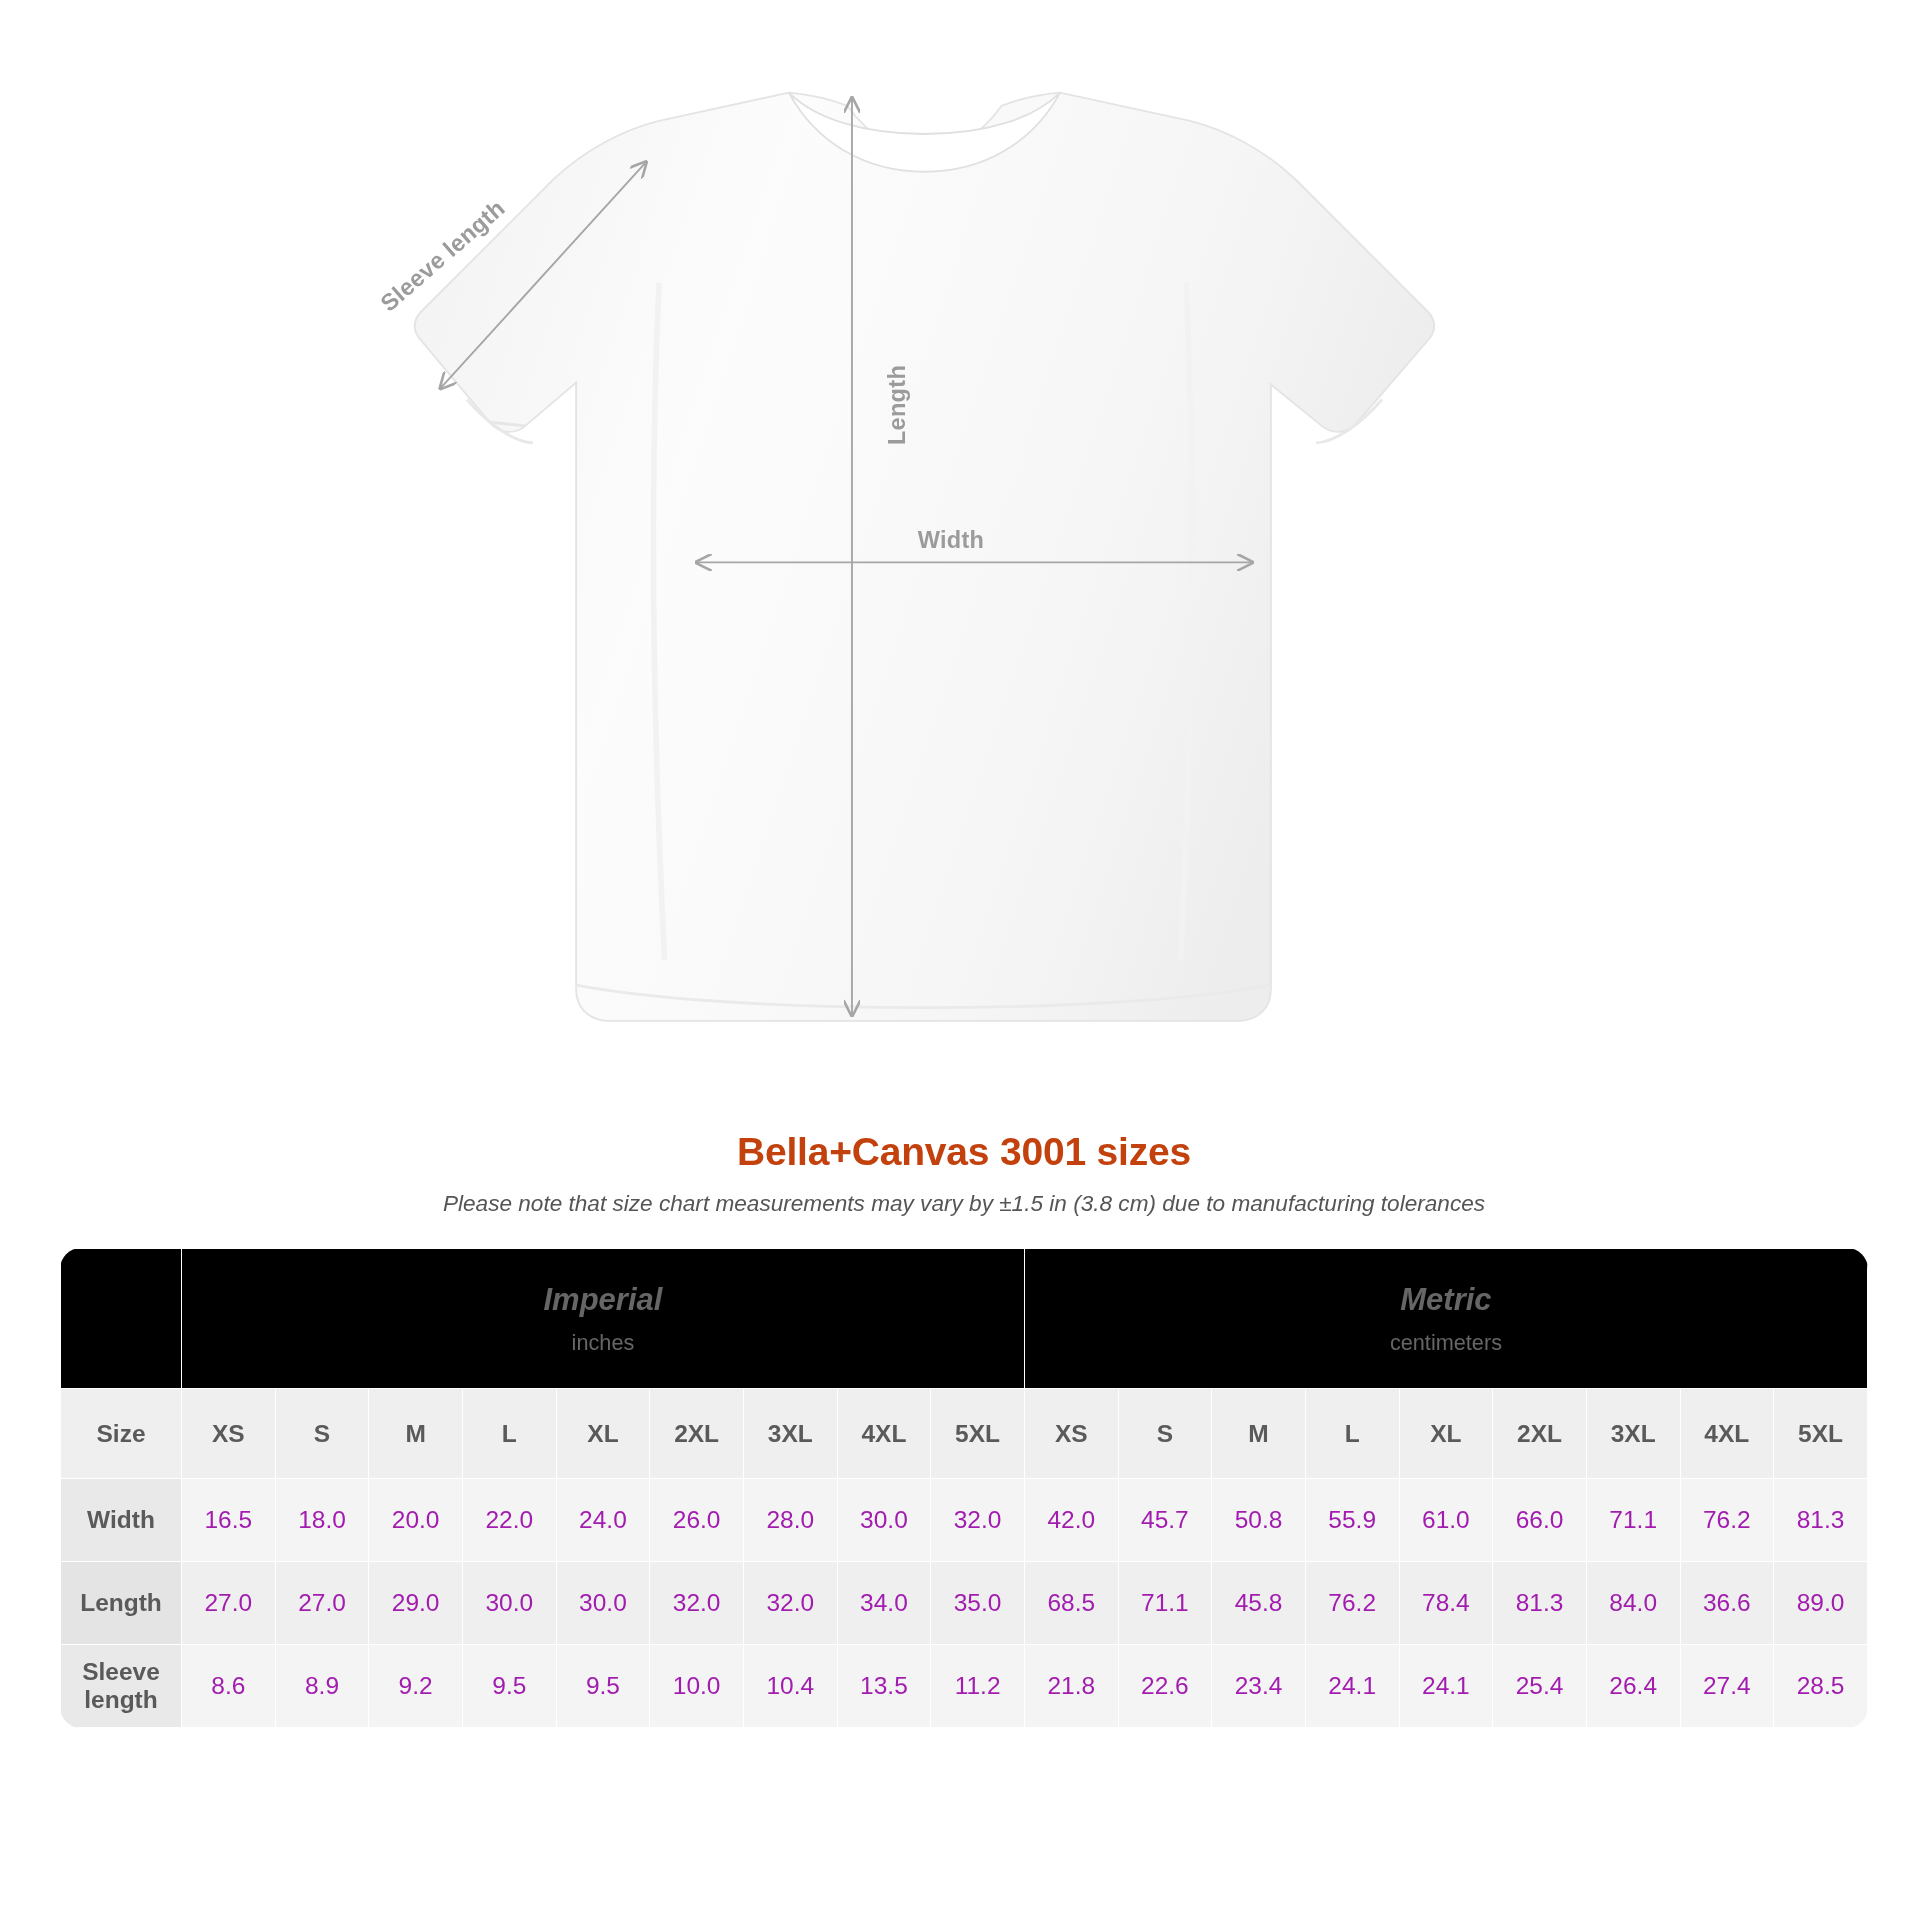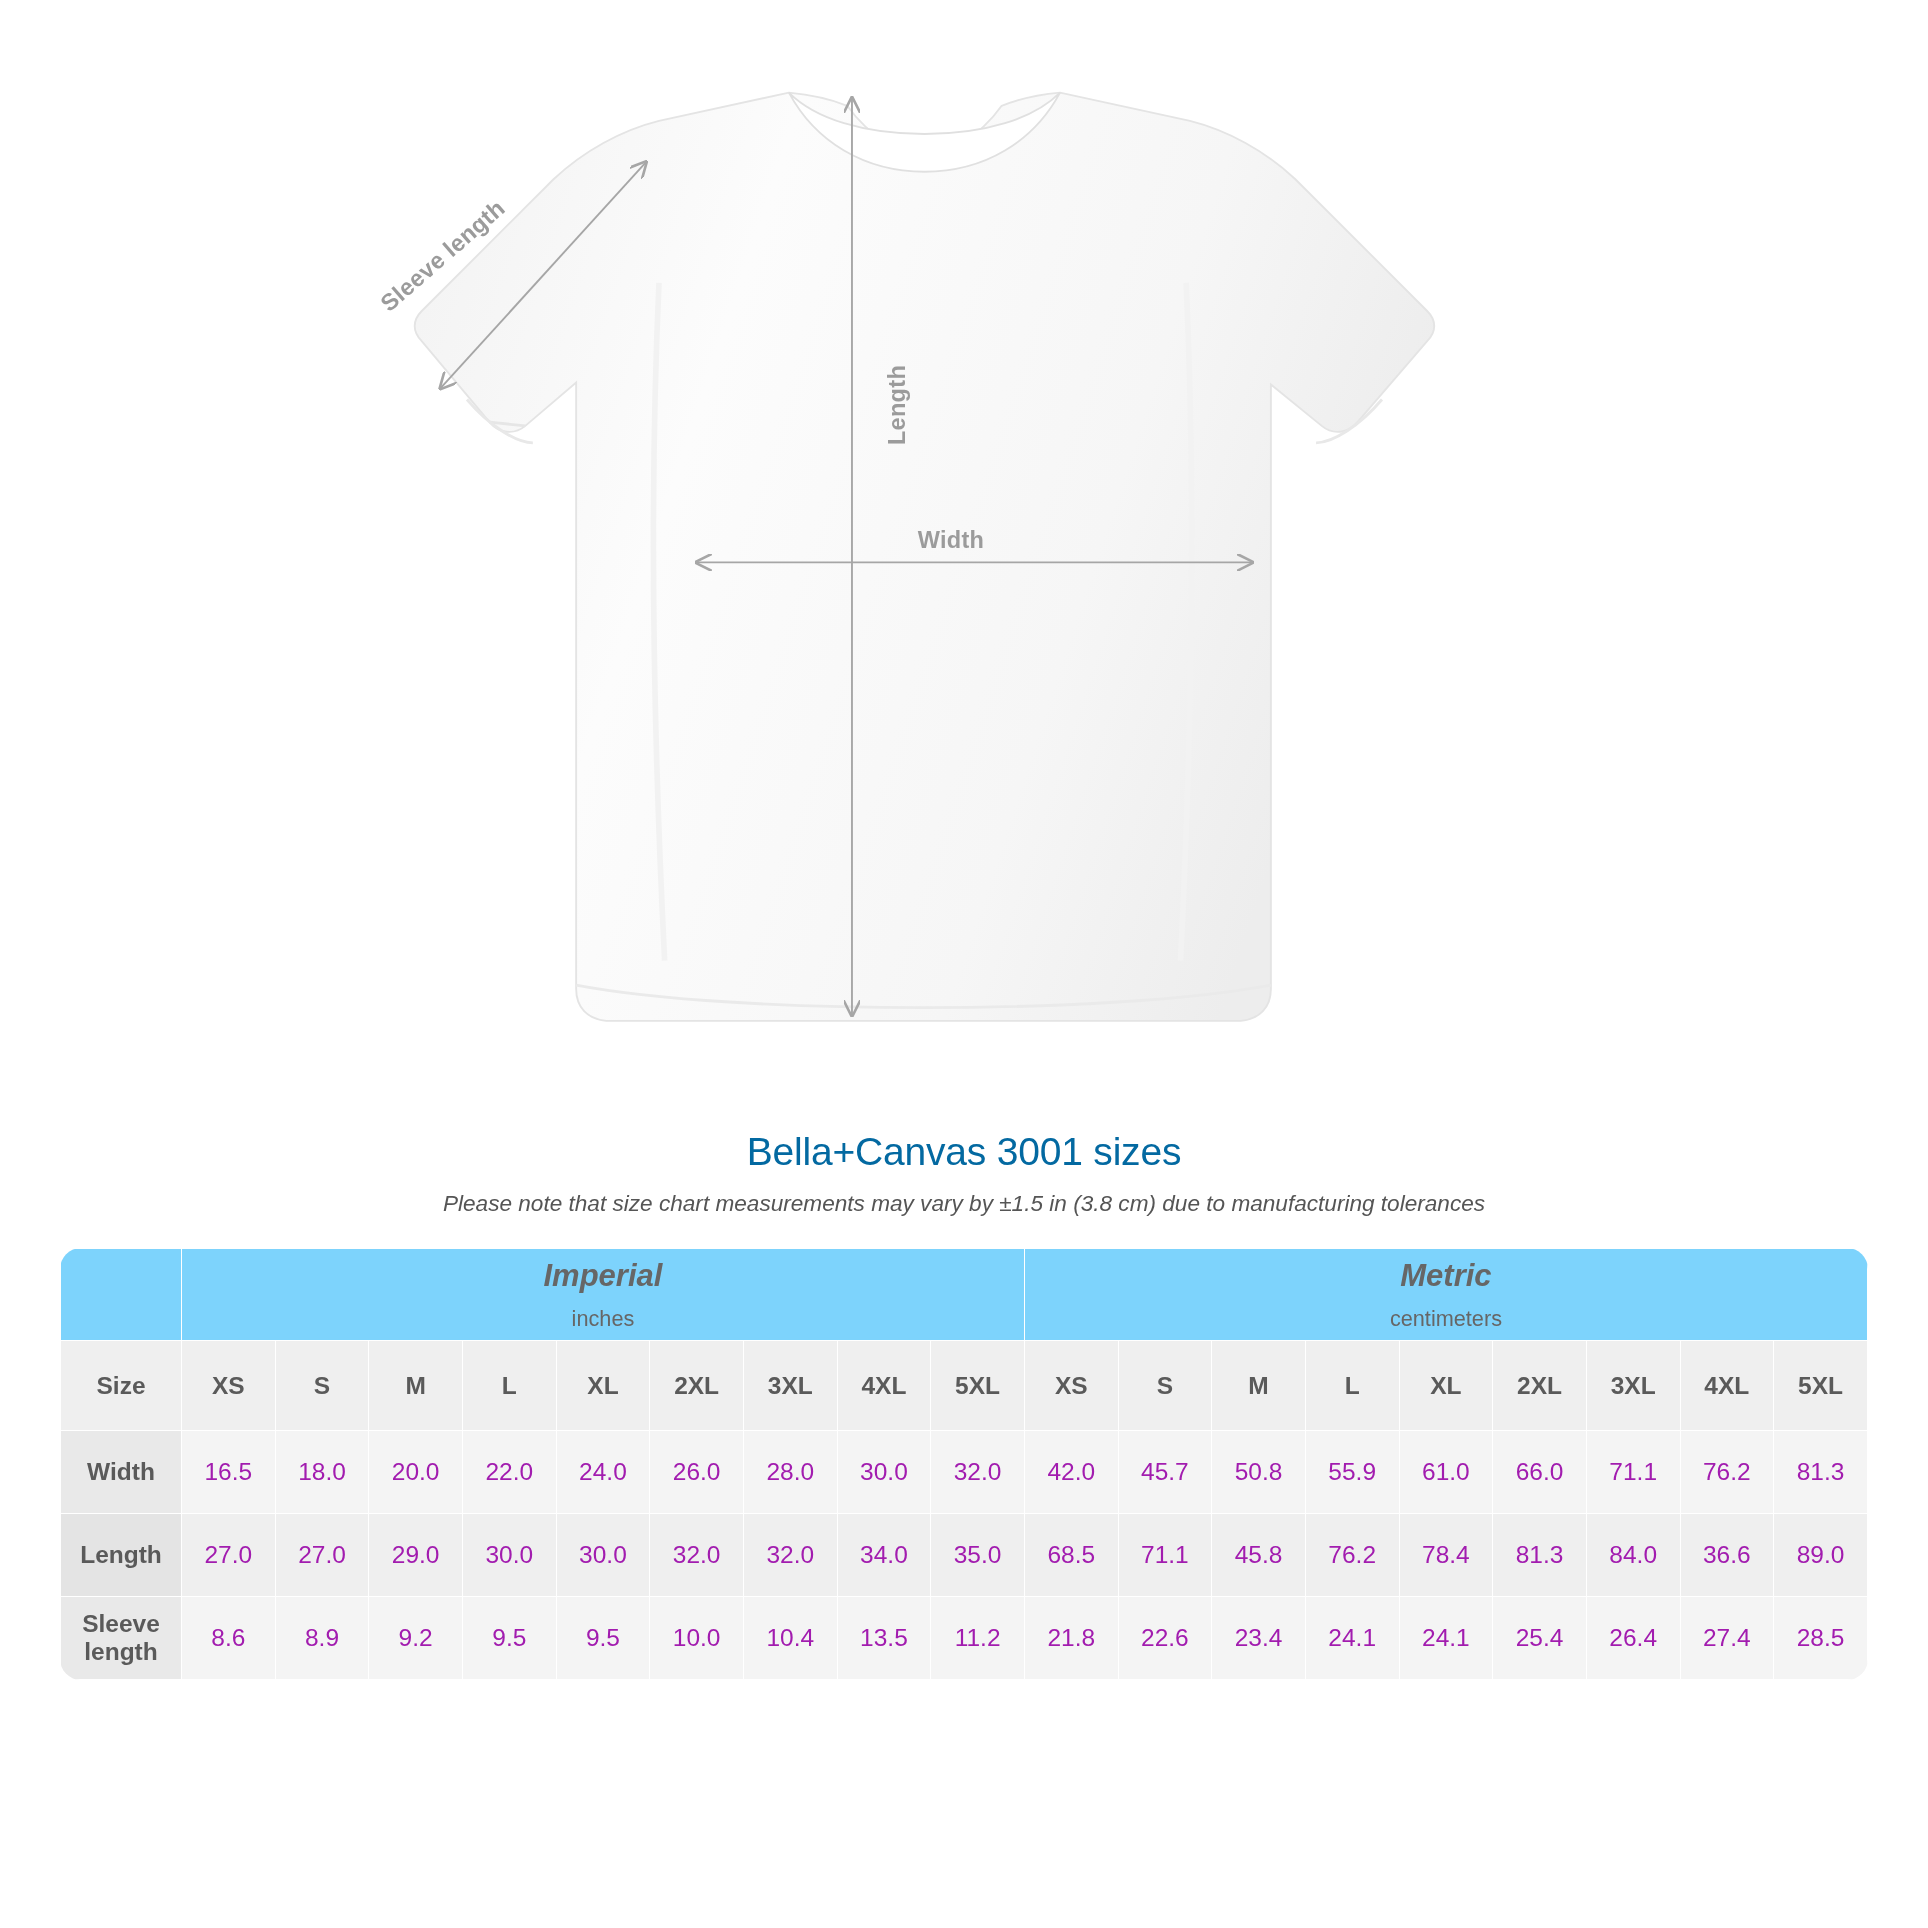--- a/index.html
+++ b/index.html
@@ -56,22 +56,22 @@
     transform: translate(-50%, -50%);
   }
 
   
   .title-block {
     text-align: center;
     margin-top: 9.4px;
   }
   .chart-title {
     font-size: 39px;
-    font-weight: normal;
-    color: #0369a1;
+    font-weight: bold;
+    color: #c2410c;
     letter-spacing: -0.2px;
   }
   .chart-note {
     margin-top: 17px;
     font-size: 22.6px;
     font-style: italic;
     color: #555555;
   }
 
   
@@ -84,22 +84,22 @@
     width: 100%;
     border-collapse: collapse;
     table-layout: fixed;
   }
   table.size-table td, table.size-table th {
     border: 0.9px solid #ffffff;
     text-align: center;
     vertical-align: middle;
   }
   .unit-header td {
-    background: #7dd3fc;
-    height: 92px;
+    background: #000000;
+    height: 140px;
     padding: 0;
   }
   .unit-system {
     font-size: 31px;
     font-style: italic;
     font-weight: bold;
     color: #666666;
   }
   .unit-sub {
     font-size: 21.7px;

